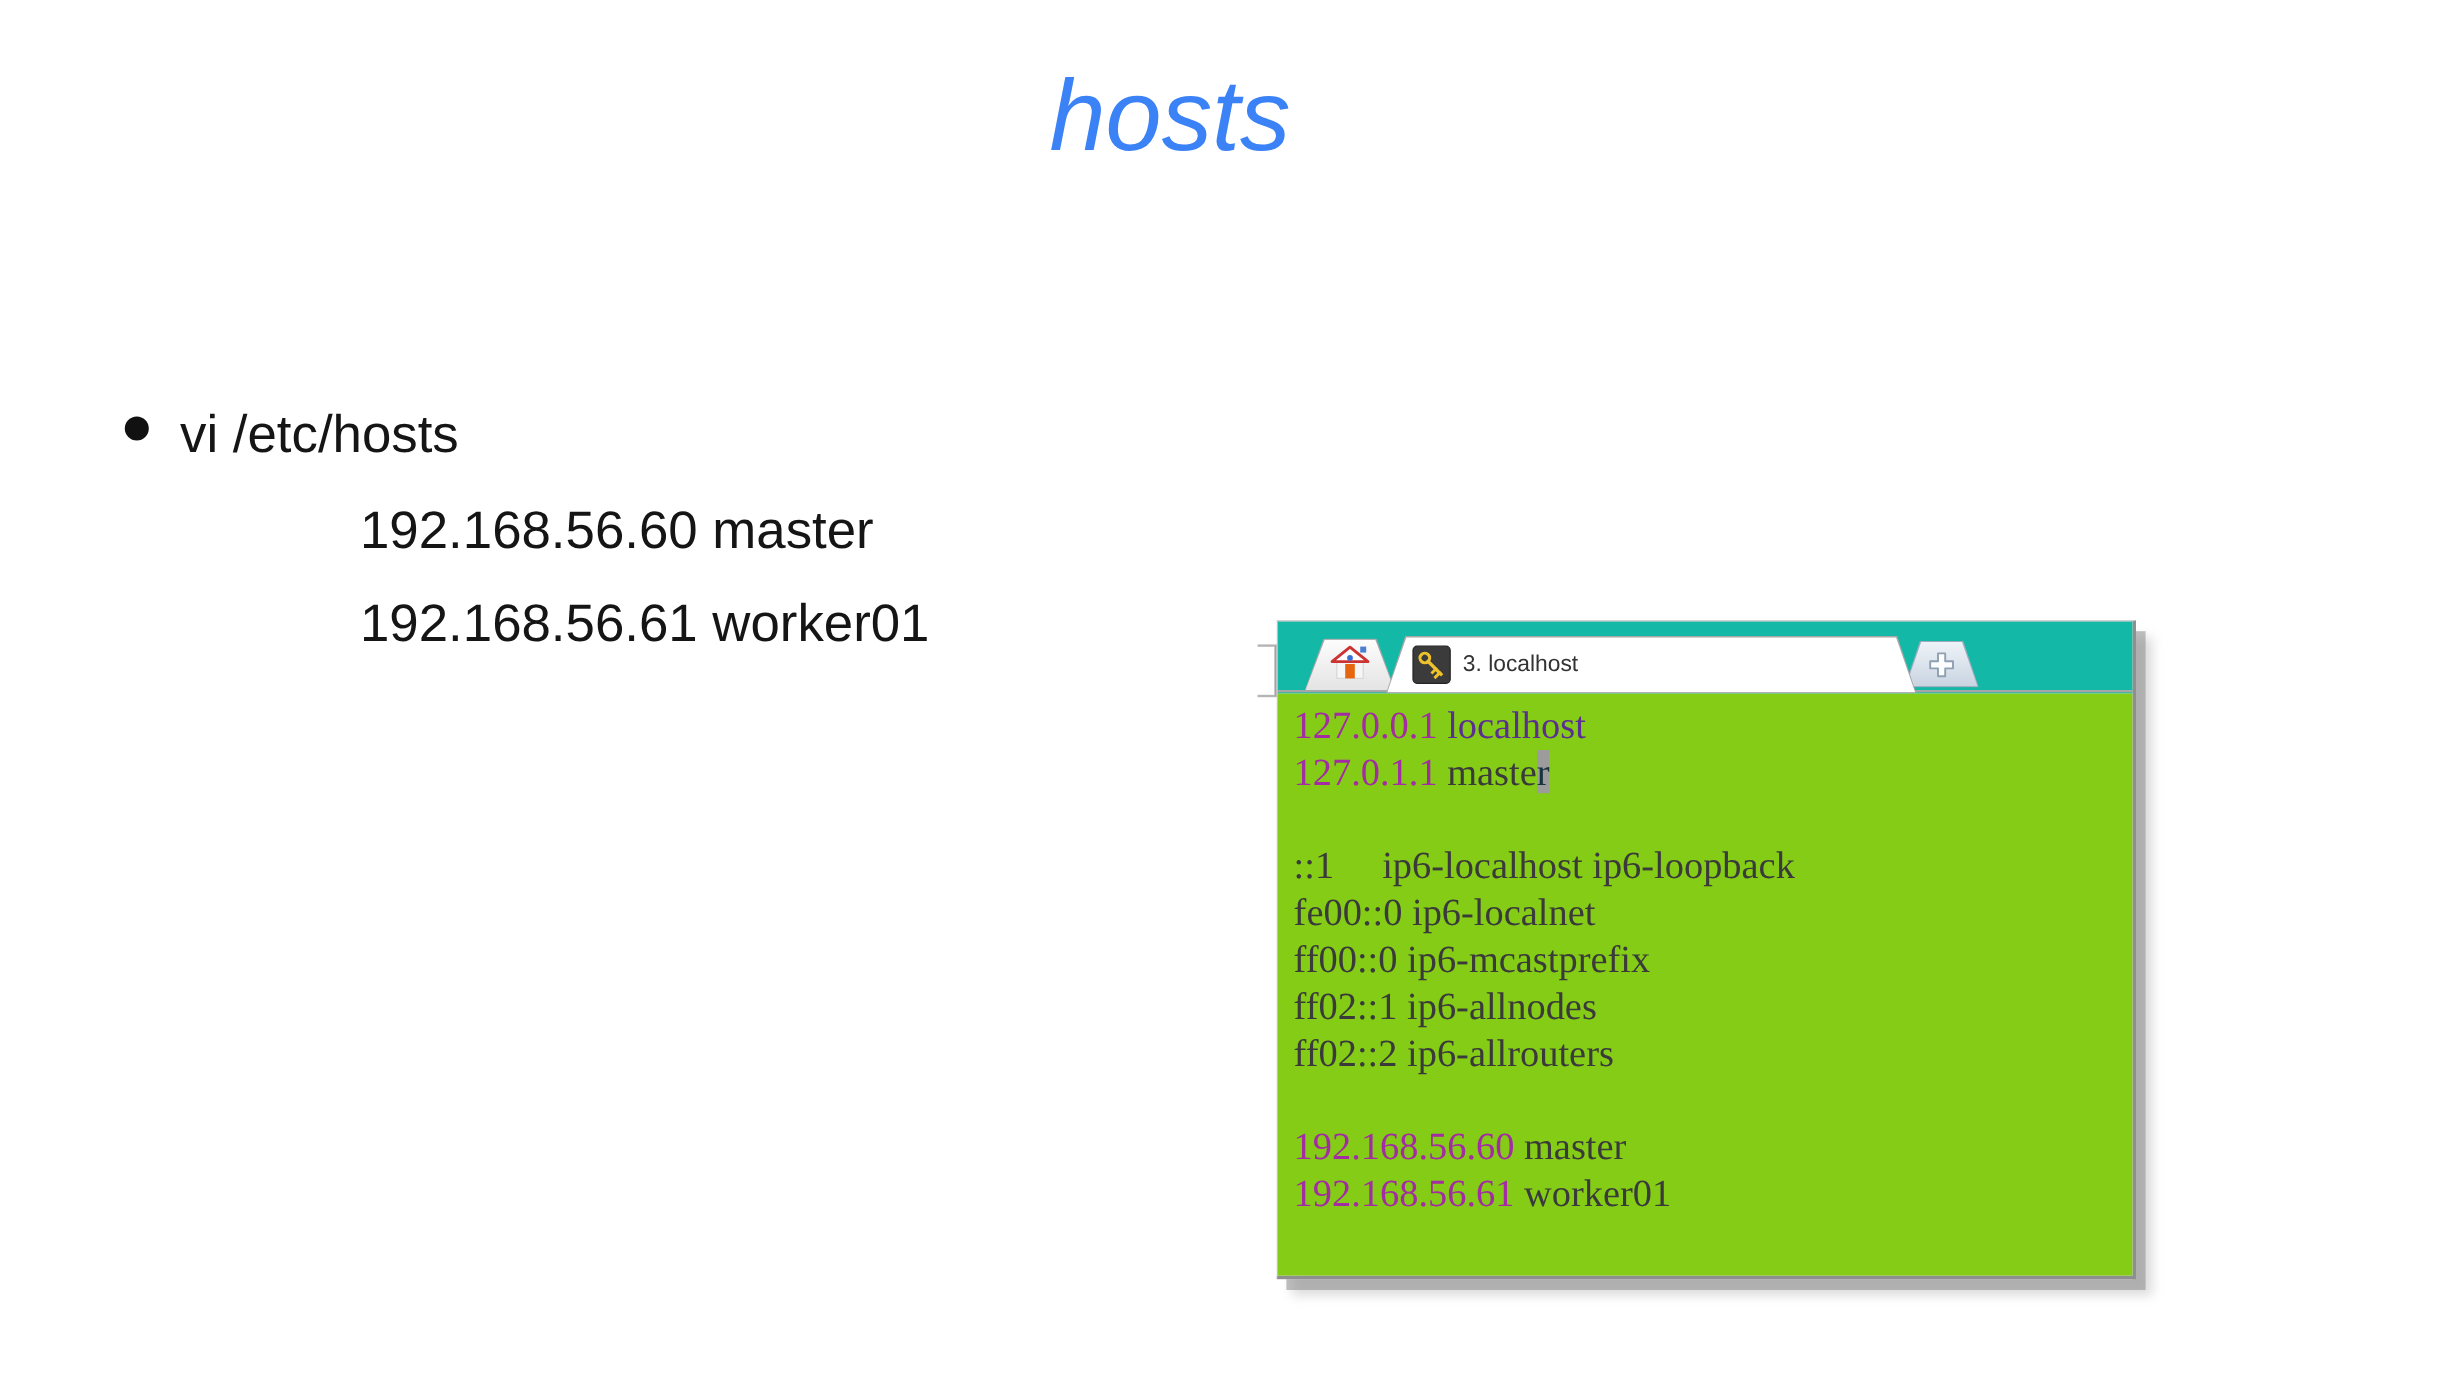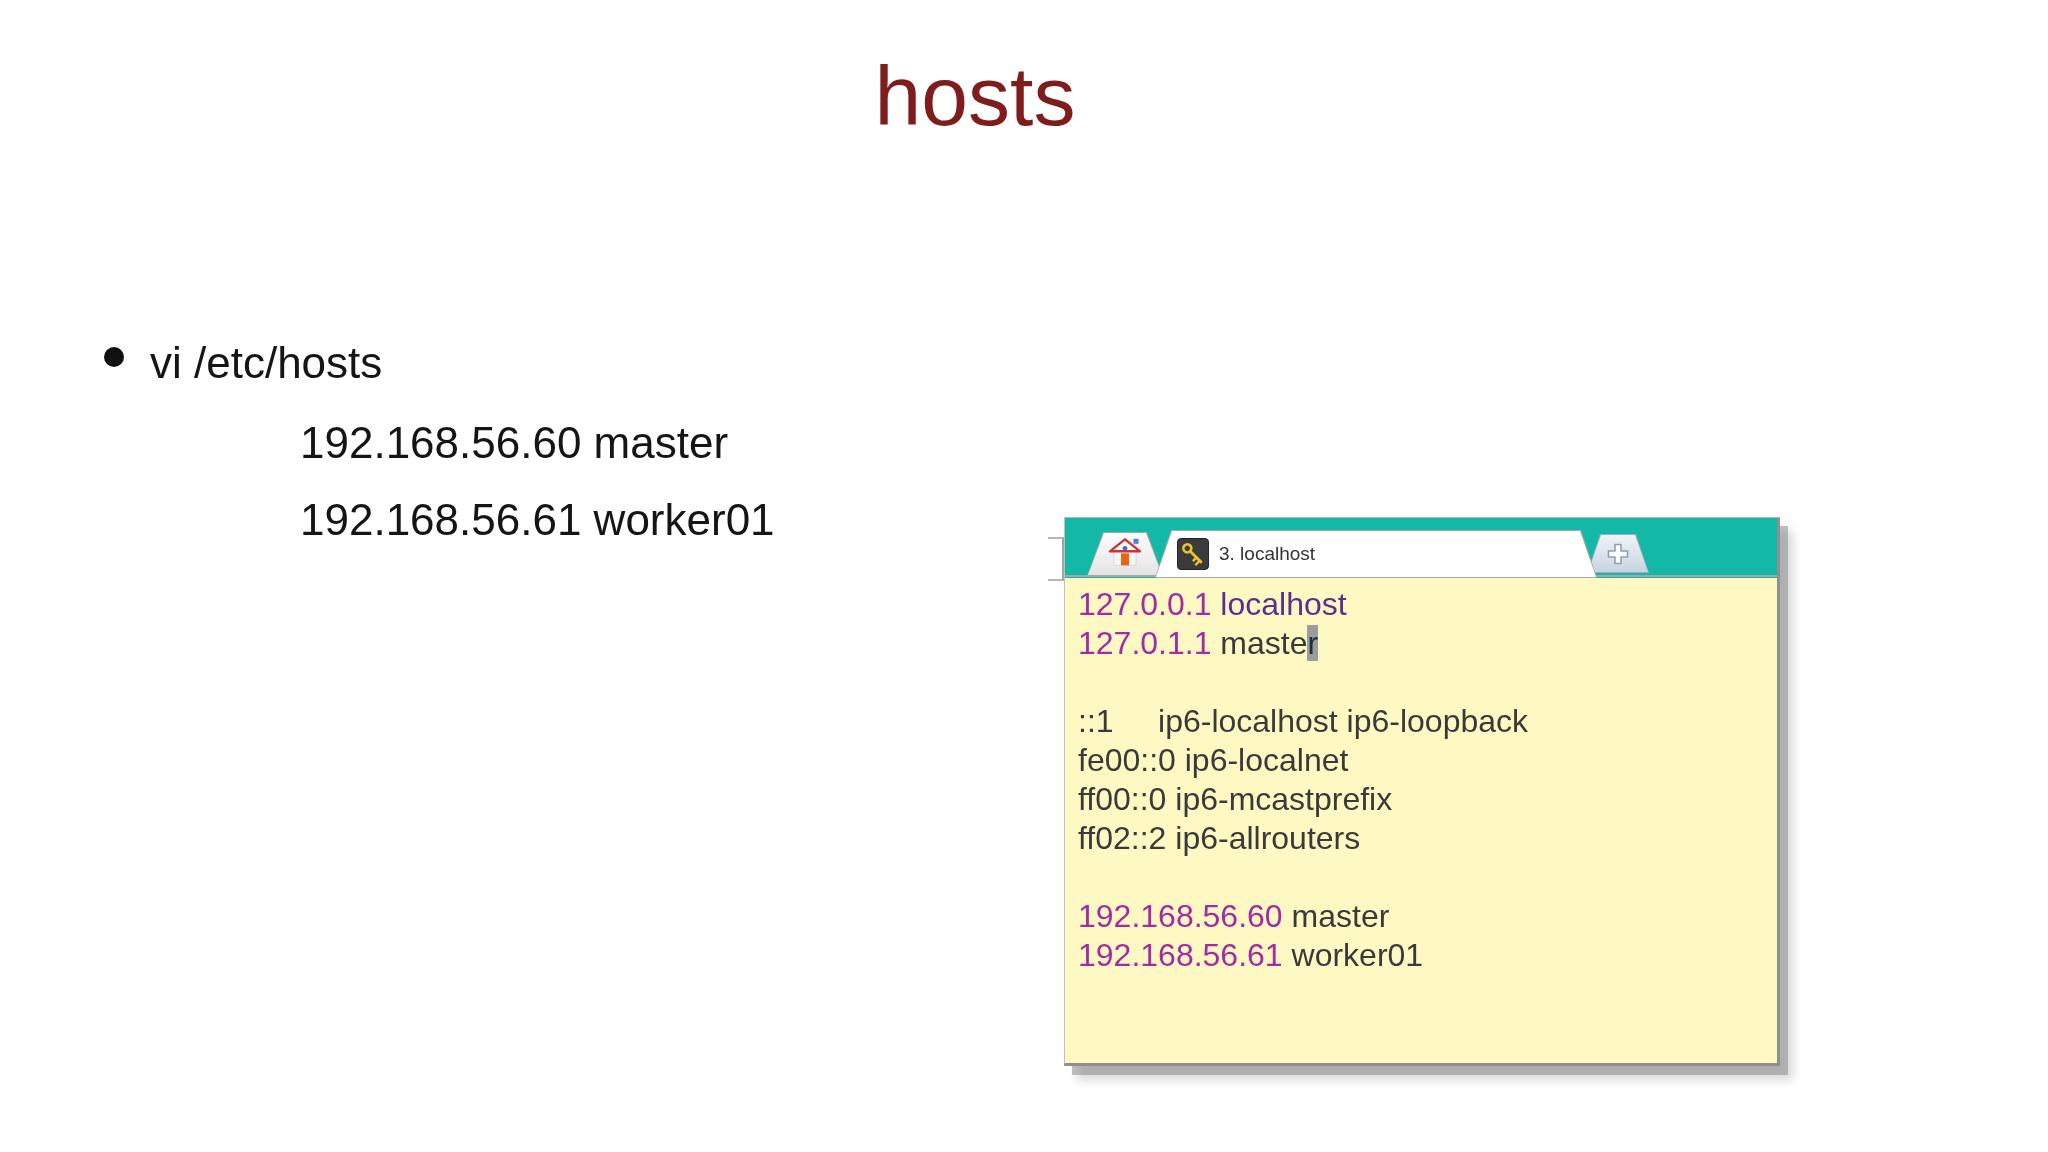--- a/index.html
+++ b/index.html
@@ -3,21 +3,21 @@
 <meta charset="utf-8">
 <style>
   html,body{margin:0;padding:0;background:#ffffff;}
   #stage{
     position:relative;width:2048px;height:1152px;background:#ffffff;overflow:hidden;
     font-family:"Liberation Sans",sans-serif;color:#151515;
   }
   
   .slide-title{
     position:absolute;top:52px;left:975px;transform:translateX(-50%);
-    font-size:84px;line-height:1.05;color:#7f1d1d;white-space:nowrap;
+    font-size:84px;line-height:1.05;color:#3b82f6;white-space:nowrap;font-style:italic;
   }
   .bullet-marker{
     position:absolute;left:104px;top:347px;width:20px;height:20px;border-radius:50%;
     background:#111111;
   }
   .bullet-text{
     position:absolute;left:150px;top:338px;font-size:44px;color:#151515;white-space:nowrap;
   }
   .sub-line{position:absolute;left:300px;font-size:44px;color:#151515;white-space:nowrap;}
   .sub-line.l1{top:418px;}
@@ -60,23 +60,23 @@
     font-size:19px;color:#333333;white-space:nowrap;
   }
 
   .tab-new{left:522px;top:16px;width:62px;height:39px;z-index:2;}
   .tab-new .shape-border{background:#9cacbe;}
   .tab-new .shape-fill{background:linear-gradient(#eef3f8,#c9d4e1);}
   .tab-new svg{position:absolute;left:50%;top:50%;transform:translate(-50%,-50%);}
 
   
   .term-body{
-    position:absolute;left:0;right:0;top:60px;bottom:0;background:#fef9c3;
+    position:absolute;left:0;right:0;top:60px;bottom:0;background:#84cc16;
     padding:7px 0 0 13px;overflow:hidden;
-    font-family:Liberation Sans, sans-serif;font-size:32px;line-height:39px;
+    font-family:Liberation Serif, serif;font-size:32px;line-height:39px;
   }
   .t-line{height:39px;white-space:pre;}
 </style>
 </head>
 <body>
 
 <div id="stage">
 
   <div class="slide-title">hosts</div>
 
@@ -129,20 +129,21 @@
       </div>
     </div>
 
     <div class="term-body" id="term-body">
         <div class="t-line"><span style="color: rgb(163, 43, 163);">127.0.0.1 </span><span style="color: rgb(91, 47, 145);">localhost</span></div>
         <div class="t-line"><span style="color: rgb(163, 43, 163);">127.0.1.1 </span><span style="color: rgb(58, 58, 58);">maste</span><span style="background: rgb(156, 156, 156); color: rgb(23, 51, 63);">r</span></div>
         <div class="t-line"></div>
         <div class="t-line"><span style="color: rgb(58, 58, 58);">::1     ip6-localhost ip6-loopback</span></div>
         <div class="t-line"><span style="color: rgb(58, 58, 58);">fe00::0 ip6-localnet</span></div>
         <div class="t-line"><span style="color: rgb(58, 58, 58);">ff00::0 ip6-mcastprefix</span></div>
+        <div class="t-line"><span style="color: rgb(58, 58, 58);">ff02::1 ip6-allnodes</span></div>
         <div class="t-line"><span style="color: rgb(58, 58, 58);">ff02::2 ip6-allrouters</span></div>
         <div class="t-line"></div>
         <div class="t-line"><span style="color: rgb(163, 43, 163);">192.168.56.60 </span><span style="color: rgb(58, 58, 58);">master</span></div>
         <div class="t-line"><span style="color: rgb(163, 43, 163);">192.168.56.61 </span><span style="color: rgb(58, 58, 58);">worker01</span></div>
       </div>
 
   </div>
 
 </div>
 

